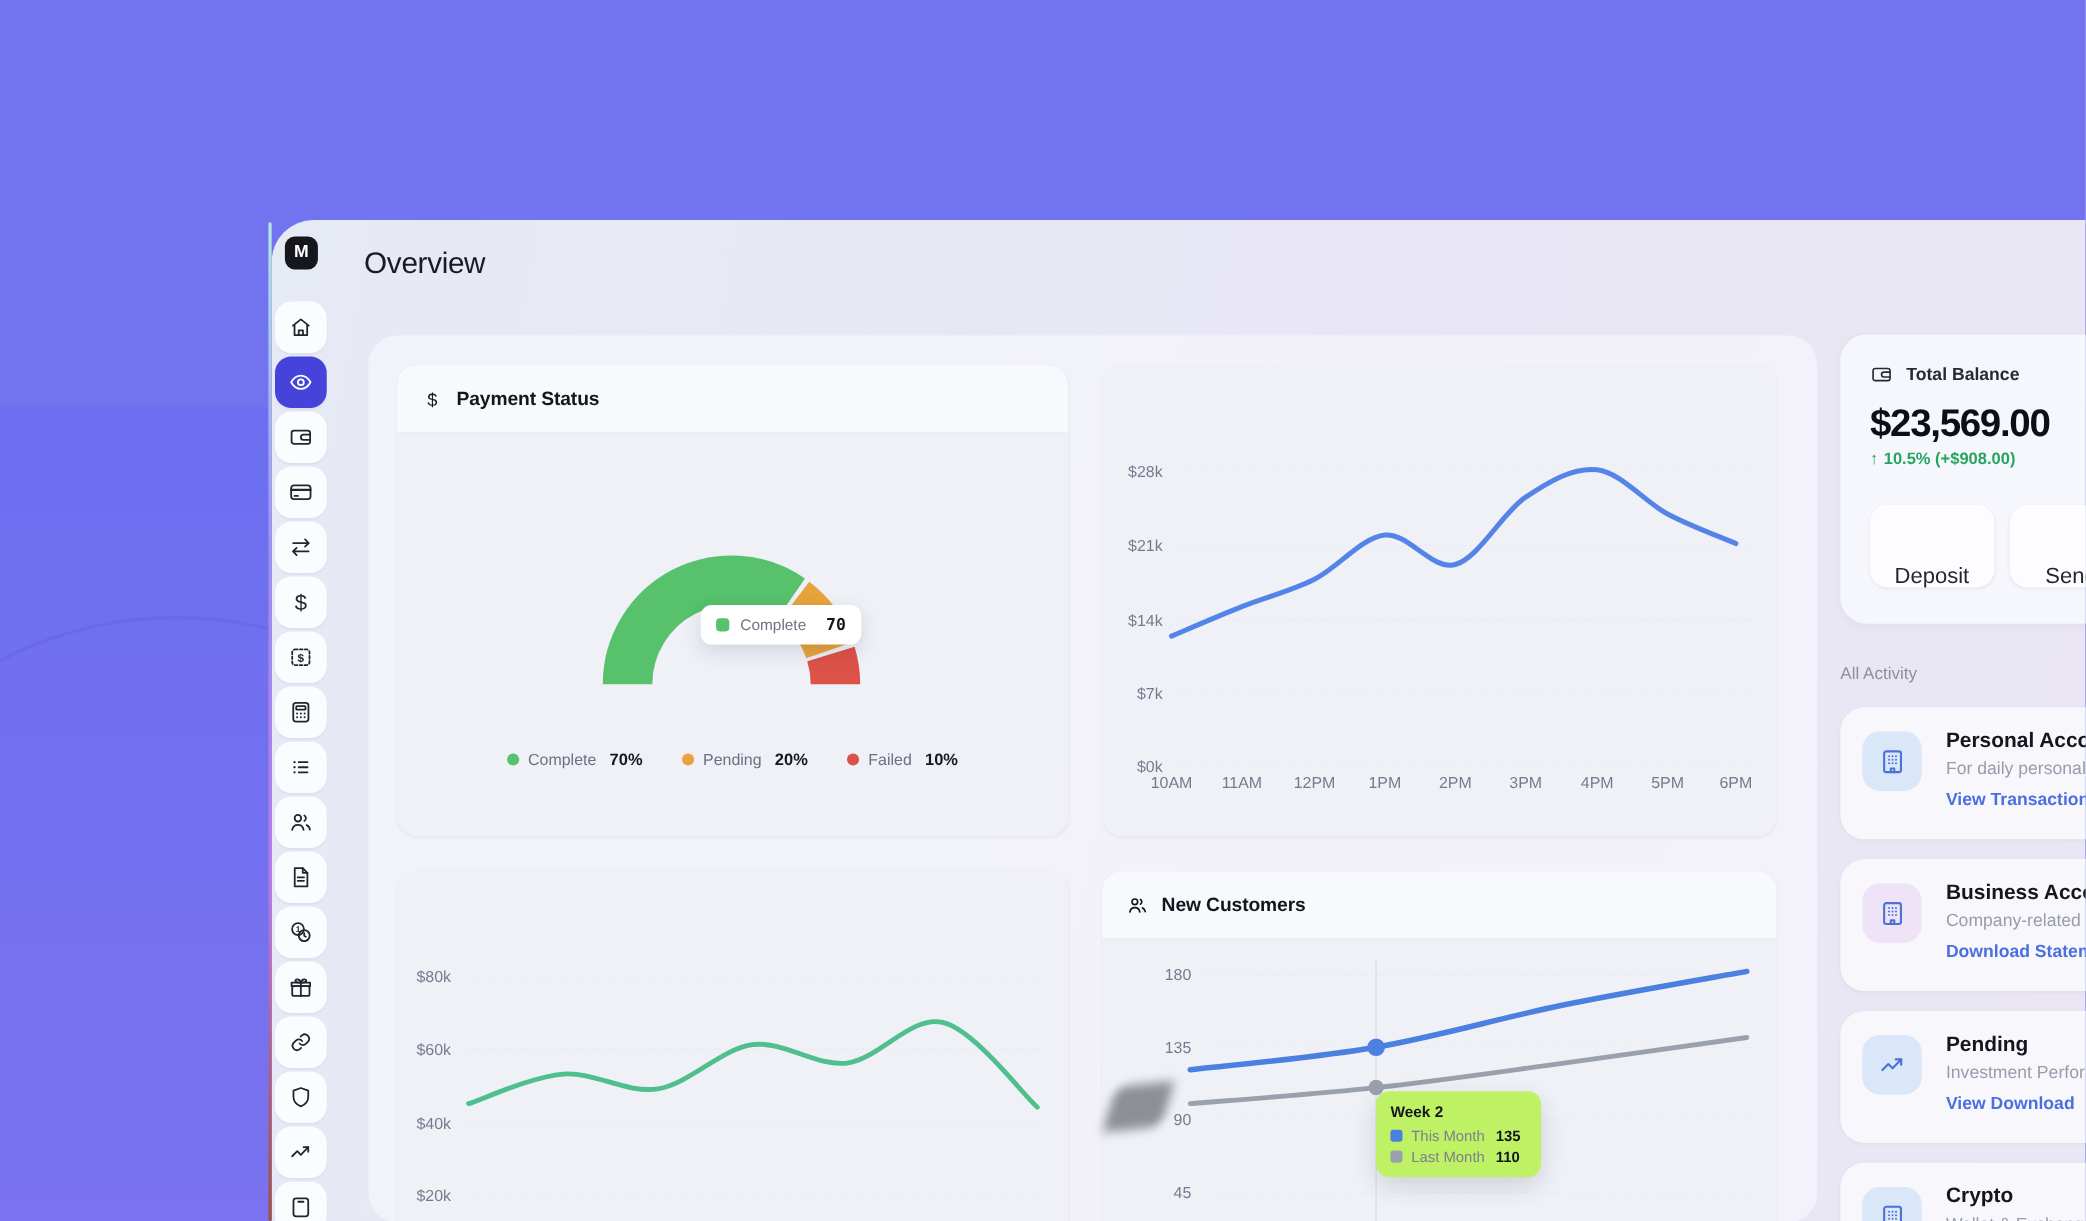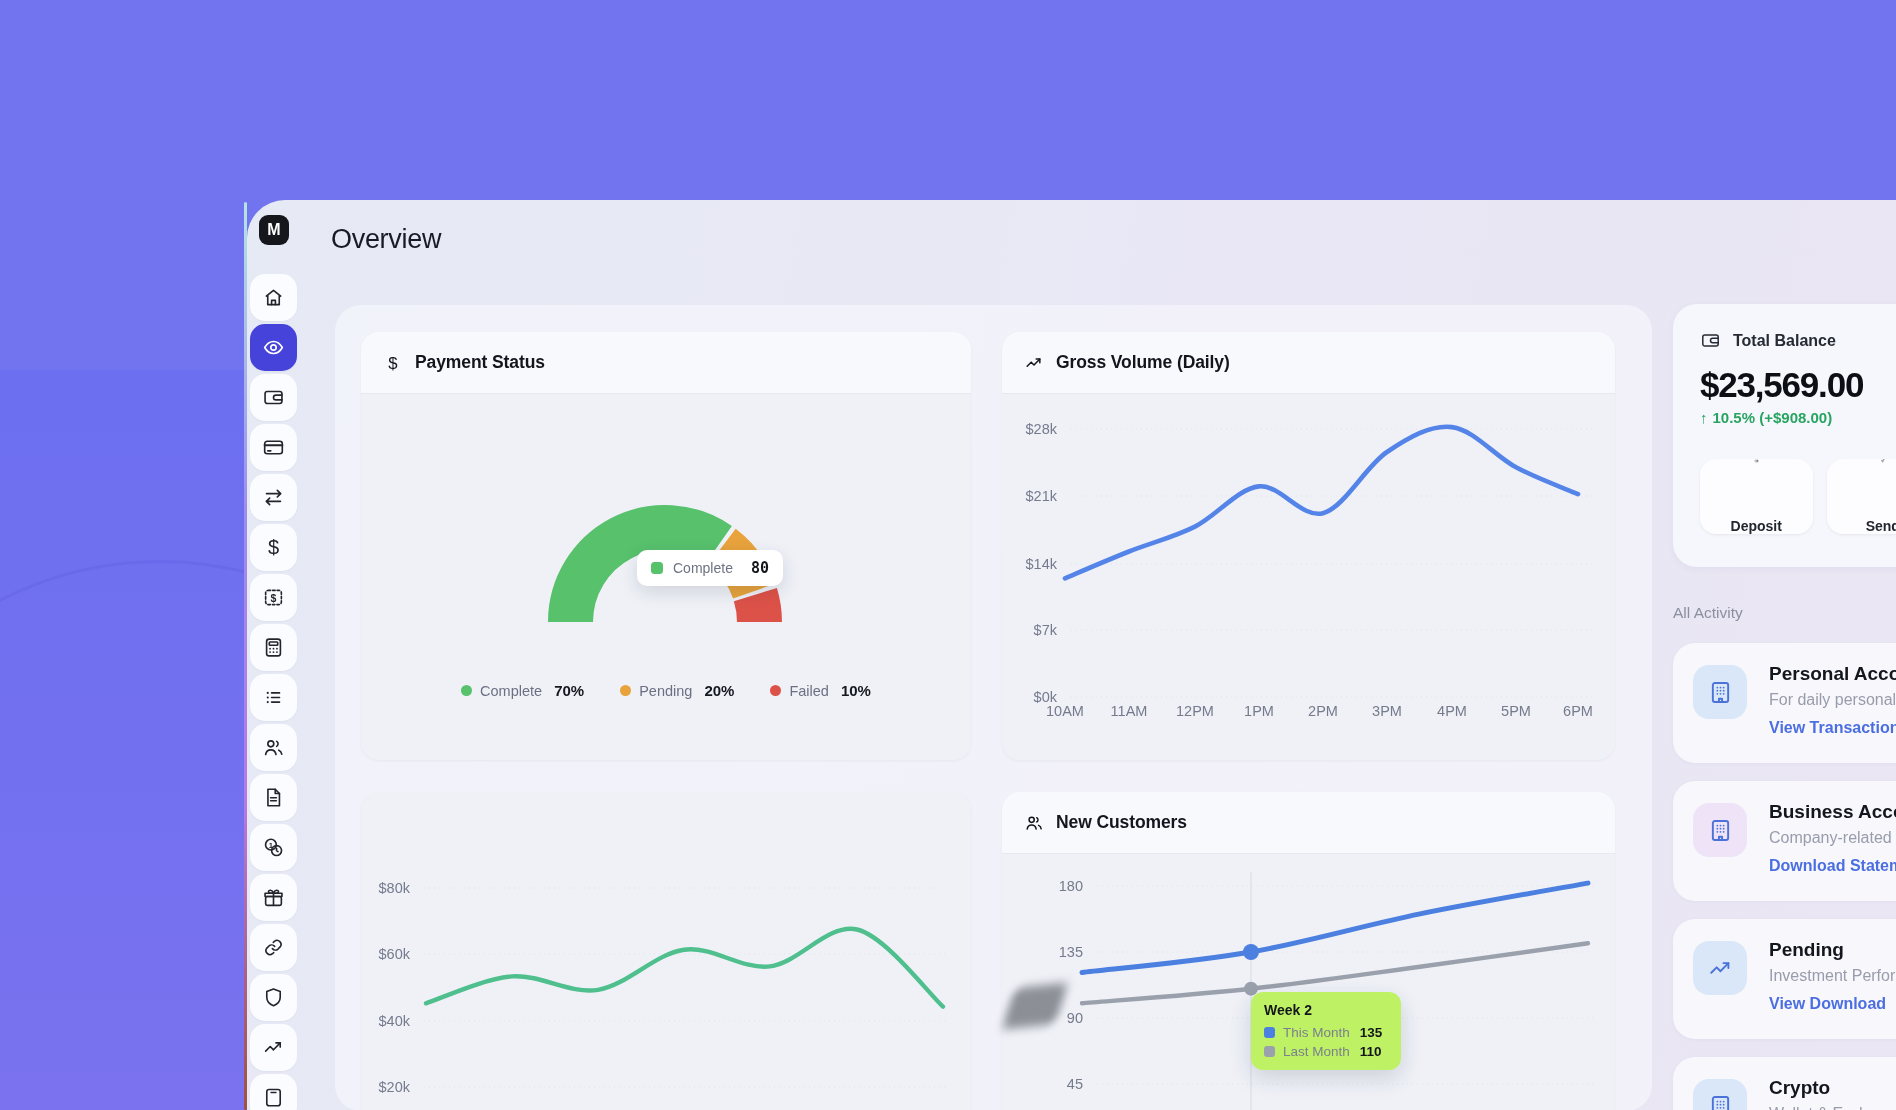--- a/index.html
+++ b/index.html
@@ -75,21 +75,21 @@
     background:#f6f7fc; box-shadow:0 2px 8px rgba(30,35,70,.05); padding:26px 26px 0 27px; }
   .balance-head { display:flex; align-items:center; gap:12px; color:#262a33; }
   .balance-head svg { width:21px; height:21px; }
   .balance-label { font-size:16px; font-weight:600; }
   .balance-amount { font-size:35px; font-weight:800; color:#0d0f16; letter-spacing:-1.2px; margin-top:14px; }
   .balance-change { font-size:15px; font-weight:600; color:#27a560; margin-top:4px; display:flex; gap:5px; align-items:center; }
   .balance-actions { display:flex; gap:14px; margin-top:33px; }
   .action-btn { width:113px; height:75px; border-radius:16px; background:#fdfdff; box-shadow:0 1px 3px rgba(20,25,50,.07);
     display:flex; flex-direction:column; align-items:center; justify-content:center; gap:7px; cursor:pointer; }
   .action-btn svg { width:21px; height:21px; color:#1e2129; }
-  .action-btn span { font-size:14px; font-weight:700; color:#23262f;margin-top:48px; }
+  .action-btn span { font-size:20px; font-weight:400; color:#23262f;margin-top:48px; }
 
   .activity-heading { position:absolute; left:1673px; top:604px; font-size:15.5px; color:#8b8fa0; }
   .activity-card { position:absolute; left:1673px; width:292px; height:120px; border-radius:22px; background:#f7f7fc;
     box-shadow:0 1px 4px rgba(30,35,70,.04); cursor:default; }
   .activity-icon { position:absolute; left:20px; top:22px; width:54px; height:54px; border-radius:16px;
     display:flex; align-items:center; justify-content:center; color:#4a72d8; }
   .activity-icon svg { width:27px; height:27px; }
   .activity-title { position:absolute; left:96px; top:20px; font-size:19px; font-weight:700; color:#14161e; white-space:nowrap; }
   .activity-sub { position:absolute; left:96px; top:48px; font-size:16px; color:#989cab; white-space:nowrap; }
   .activity-link { position:absolute; left:96px; top:76px; font-size:16px; font-weight:600; color:#4b6ee0; white-space:nowrap; cursor:pointer; }
@@ -235,21 +235,21 @@
       <span class="card-title">Payment Status</span>
     </div>
     <svg id="svg-payment" class="chart-svg" viewBox="0 0 610 428">
         <path d="M 209.5 290.0 A 94.5 94.5 0 0 1 358.0 212.4" stroke="#57c16c" stroke-width="45" fill="none"></path>
         <path d="M 361.1 214.7 A 94.5 94.5 0 0 1 393.3 259.0" stroke="#e8a33c" stroke-width="45" fill="none"></path>
         <path d="M 394.4 262.6 A 94.5 94.5 0 0 1 398.5 290.0" stroke="#dd5248" stroke-width="45" fill="none"></path>
       </svg>
     <div class="gauge-tip">
       <span class="sq" id="gauge-tip-sq" style="background: rgb(87, 193, 108);"></span>
       <span class="lbl">Complete</span>
-      <span class="val">80</span>
+      <span class="val">70</span>
     </div>
     <div class="legend" id="gauge-legend">
         <div class="legend-item">
           <span class="legend-dot" style="background:#57c16c"></span>
           <span class="legend-label">Complete</span>
           <span class="legend-val">70%</span>
         </div>
         <div class="legend-item">
           <span class="legend-dot" style="background:#e8a33c"></span>
           <span class="legend-label">Pending</span>
@@ -257,27 +257,20 @@
         </div>
         <div class="legend-item">
           <span class="legend-dot" style="background:#dd5248"></span>
           <span class="legend-label">Failed</span>
           <span class="legend-val">10%</span>
         </div>
       </div>
   </section>
 
   <section class="card" style="left:755px; top:132px; width:613px; height:428px;">
-    <div class="card-head">
-      <svg viewBox="0 0 24 24" fill="none" stroke="currentColor" stroke-width="1.8" stroke-linecap="round" stroke-linejoin="round">
-          <path d="M3.8 15.8 8.6 11l3.4 3.4 7-7.2"></path>
-          <path d="M14.6 7.2H19v4.4"></path>
-        </svg>
-      <span class="card-title">Gross Volume (Daily)</span>
-    </div>
     <svg id="svg-gross" class="chart-svg" viewBox="0 0 613 428">
         <line x1="69" y1="97" x2="592" y2="97" stroke="rgba(130,138,165,.13)" stroke-width="1" stroke-dasharray="1 4"></line>
         <text x="55" y="102" text-anchor="end" font-family="Liberation Sans, sans-serif" font-size="14.5" fill="#757b8d">$28k</text>
         <line x1="69" y1="164" x2="592" y2="164" stroke="rgba(130,138,165,.13)" stroke-width="1" stroke-dasharray="1 4"></line>
         <text x="55" y="169" text-anchor="end" font-family="Liberation Sans, sans-serif" font-size="14.5" fill="#757b8d">$21k</text>
         <line x1="69" y1="232" x2="592" y2="232" stroke="rgba(130,138,165,.13)" stroke-width="1" stroke-dasharray="1 4"></line>
         <text x="55" y="237" text-anchor="end" font-family="Liberation Sans, sans-serif" font-size="14.5" fill="#757b8d">$14k</text>
         <line x1="69" y1="298" x2="592" y2="298" stroke="rgba(130,138,165,.13)" stroke-width="1" stroke-dasharray="1 4"></line>
         <text x="55" y="303" text-anchor="end" font-family="Liberation Sans, sans-serif" font-size="14.5" fill="#757b8d">$7k</text>
         <line x1="69" y1="365" x2="592" y2="365" stroke="rgba(130,138,165,.13)" stroke-width="1" stroke-dasharray="1 4"></line>

